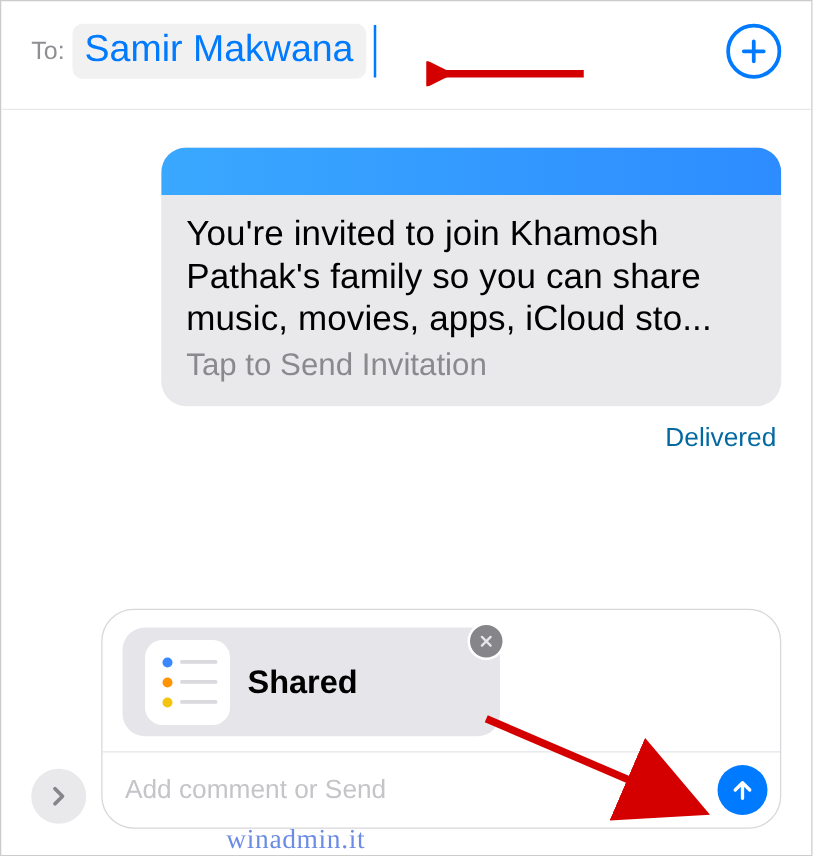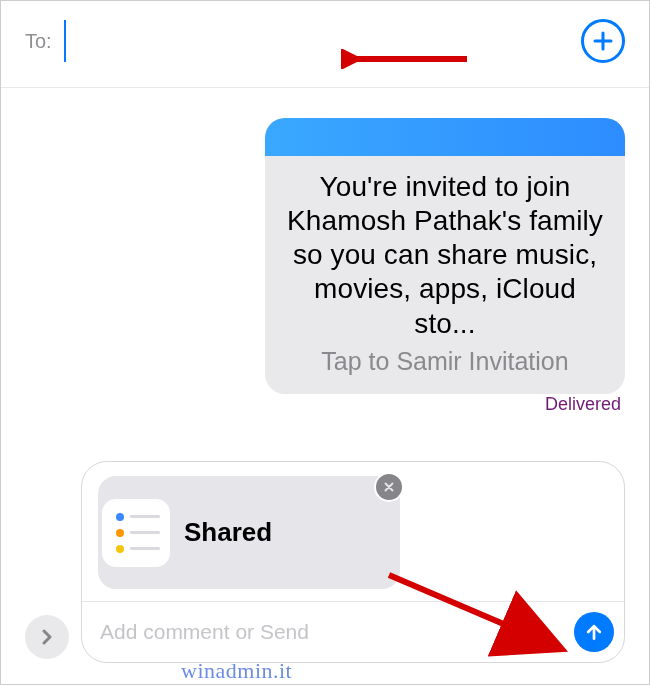--- a/index.html
+++ b/index.html
@@ -54,23 +54,22 @@
   .conversation {
     position: relative;
     height: calc(100% - 92px);
     padding: 12px 24px 10px 24px;
     display: flex;
     flex-direction: column;
   }
 
   .bubble-wrap {
     align-self: flex-end;
-    width: 360px;
+    width: 496px;
     margin-top: 18px;
-    text-align: center;
   }
   .bubble {
     border-radius: 20px;
     overflow: hidden;
     background: #e9e9eb;
   }
   .bubble-header-band {
     height: 38px;
     background: linear-gradient(90deg, #3aa8ff 0%, #2d8cff 100%);
   }
@@ -84,22 +83,23 @@
     font-weight: 400;
     letter-spacing: 0.1px;
   }
   .bubble-sub {
     font-size: 25px;
     color: #8a8a8e;
     margin-top: 6px;
   }
   .delivered {
     align-self: flex-end;
-    color: #701a75;
-    font-size: 18px;
+    color: #0369a1;
+    font-size: 21px;
+    margin-top: 14px;
     margin-right: 4px;
   }
 
   .spacer { flex: 1; }
 
   
   .compose {
     display: flex;
     align-items: flex-end;
     gap: 12px;
@@ -126,24 +126,24 @@
     flex-direction: column;
   }
   .attachment-row {
     padding: 14px 16px 12px 16px;
   }
   .attachment-card {
     position: relative;
     background: #e5e5ea;
     border-radius: 18px;
     width: 302px;
-    height: 113px;
+    height: 87px;
     display: flex;
     align-items: center;
-    padding: 10px 4px;
+    padding: 10px 18px;
     gap: 14px;
   }
   .app-icon {
     width: 68px; height: 68px;
     border-radius: 14px;
     background: #ffffff;
     display: flex; flex-direction: column;
     justify-content: center;
     gap: 8px;
     padding-left: 14px;
@@ -214,37 +214,40 @@
     color: #1d4ed8;
     opacity: 0.65;
     letter-spacing: 0.5px;
   }
 </style>
 </head>
 <body>
 
 <div class="to-row">
   <span class="to-label">To:</span>
+  <span class="contact-chip">
+    <span>Samir Makwana</span>
+  </span>
   <span class="cursor"></span>
   <span class="flex"></span>
   <div class="add-btn">
     <svg viewBox="0 0 24 24">
       <path d="M12 4v16M4 12h16" stroke="#007aff" stroke-width="3" stroke-linecap="round" fill="none"></path>
     </svg>
   </div>
 </div>
 
 <div class="conversation">
 
   <div class="bubble-wrap">
     <div class="bubble">
       <div class="bubble-header-band"></div>
       <div class="bubble-body">
         <div class="bubble-title">You're invited to join Khamosh Pathak's family so you can share music, movies, apps, iCloud sto...</div>
-        <div class="bubble-sub">Tap to Samir Invitation</div>
+        <div class="bubble-sub">Tap to Send Invitation</div>
       </div>
     </div>
   </div>
 
   <div class="delivered">Delivered</div>
 
   <div class="spacer"></div>
 
   <div class="compose">
     <div class="expand-btn">

